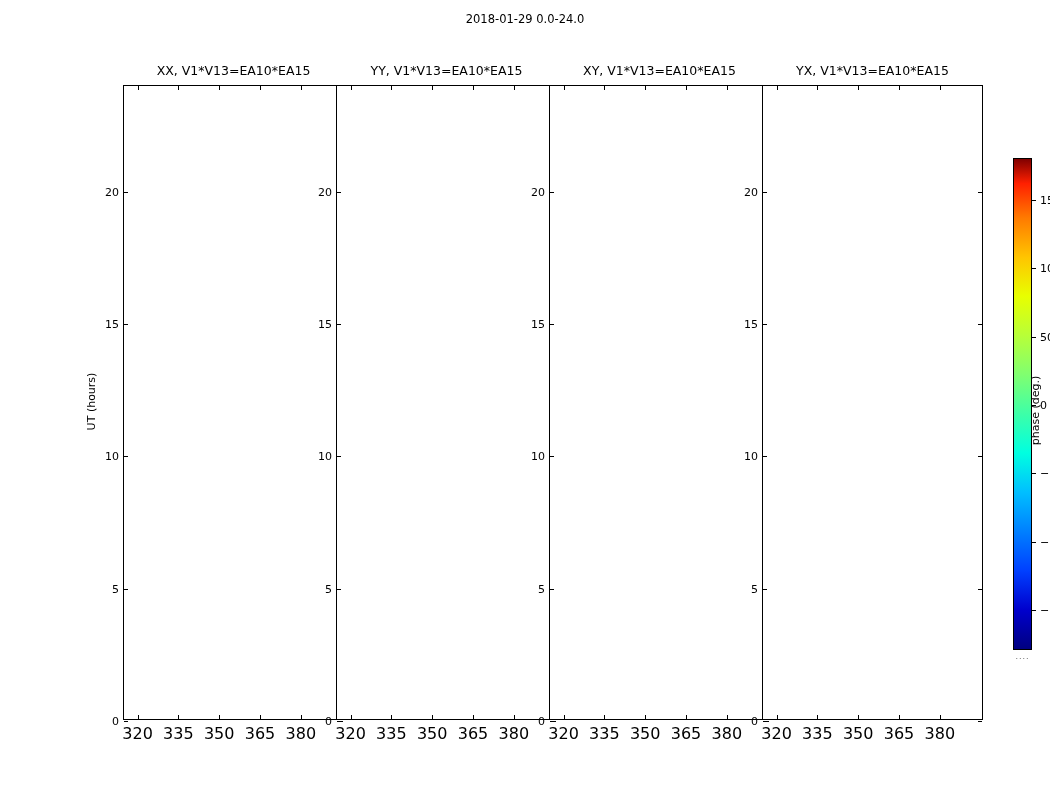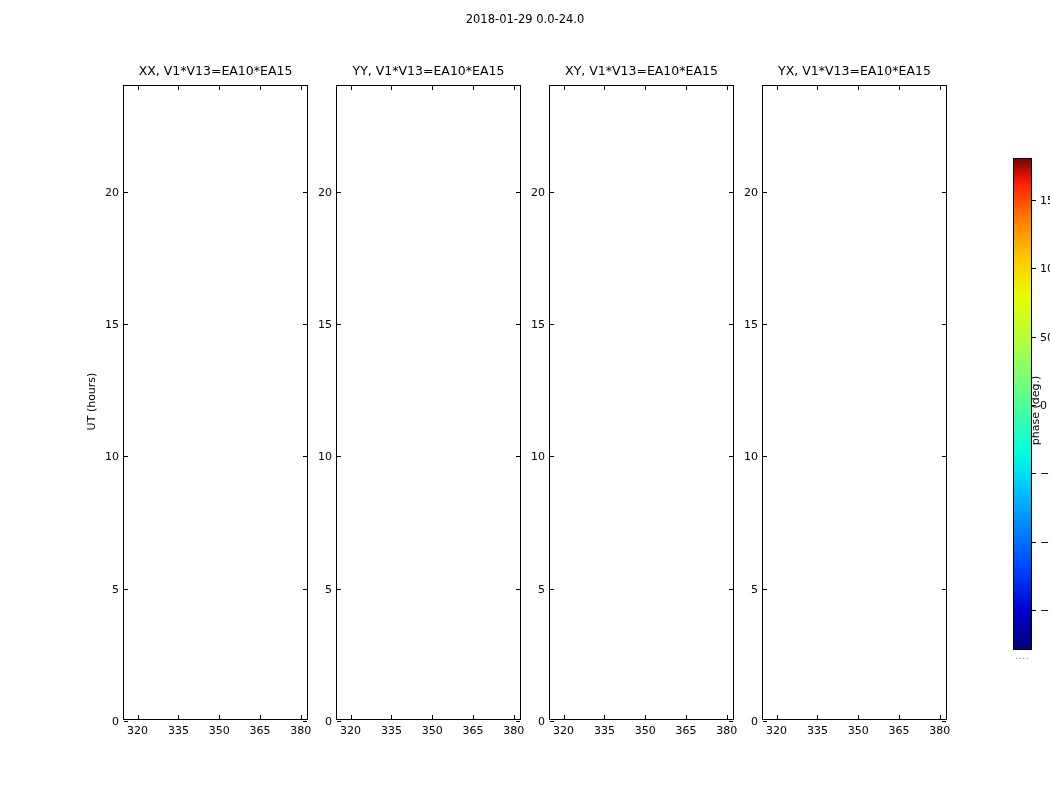--- a/index.html
+++ b/index.html
@@ -27,20 +27,21 @@
     left: 0;
     width: 1050px;
     text-align: center;
     font-size: 11.5px;
     color: #000;
   }
   .panel {
     position: absolute;
     top: 85px;
     height: 635px;
+    padding-left: 36px;
   }
   .panel-title {
     position: absolute;
     top: -22px;
     left: 0;
     width: 100%;
     text-align: center;
     font-size: 12.5px;
     white-space: nowrap;
   }
@@ -83,21 +84,21 @@
   }
   .xtick.top {
     bottom: auto;
     top: 0;
   }
   .xtick-label {
     position: absolute;
     top: 100%;
     margin-top: 5px;
     transform: translateX(-50%);
-    font-size: 11px;
+    font-size: 16px;
     white-space: nowrap;
     text-align: center;
   }
   .ylabel {
     position: absolute;
     font-size: 11px;
     transform-origin: center center;
     transform: rotate(-90deg);
     white-space: nowrap;
   }

